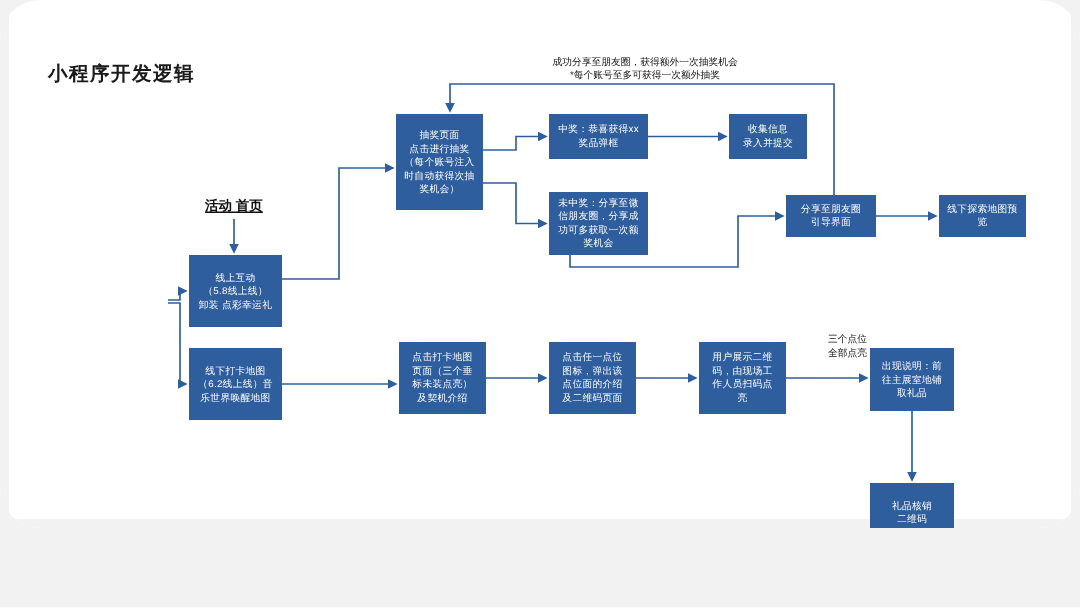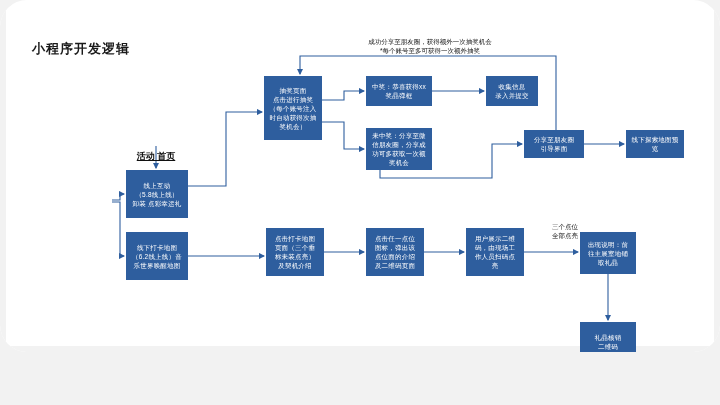--- a/index.html
+++ b/index.html
@@ -127,21 +127,21 @@
       <path d="M324,252 L364,252"></path>
 
       <path d="M424,252 L464,252"></path>
 
       <path d="M524,252 L578,252"></path>
 
       <path d="M608,274 L608,320"></path>
     </g>
   </svg>
 
-  <div class="plain-label underline" style="left:118px; top:131px; width:76px; white-space:pre-line;margin-top:19px;">活动 首页</div>
+  <div class="plain-label underline" style="left:118px; top:131px; width:76px; white-space:pre-line;">活动 首页</div>
 
   <div class="note" style="left:330px; top:37px; width:200px; white-space:pre-line;">成功分享至朋友圈，获得额外一次抽奖机会
 *每个账号至多可获得一次额外抽奖</div>
   <div class="note" style="left:535px; top:222px; width:60px; white-space:pre-line;">三个点位
 全部点亮</div>
 
   <div class="node" style="left:126px; top:170px; width:62px; height:48px; white-space:pre-line;">线上互动
 （5.8线上线）
 卸装 点彩幸运礼</div>
 

